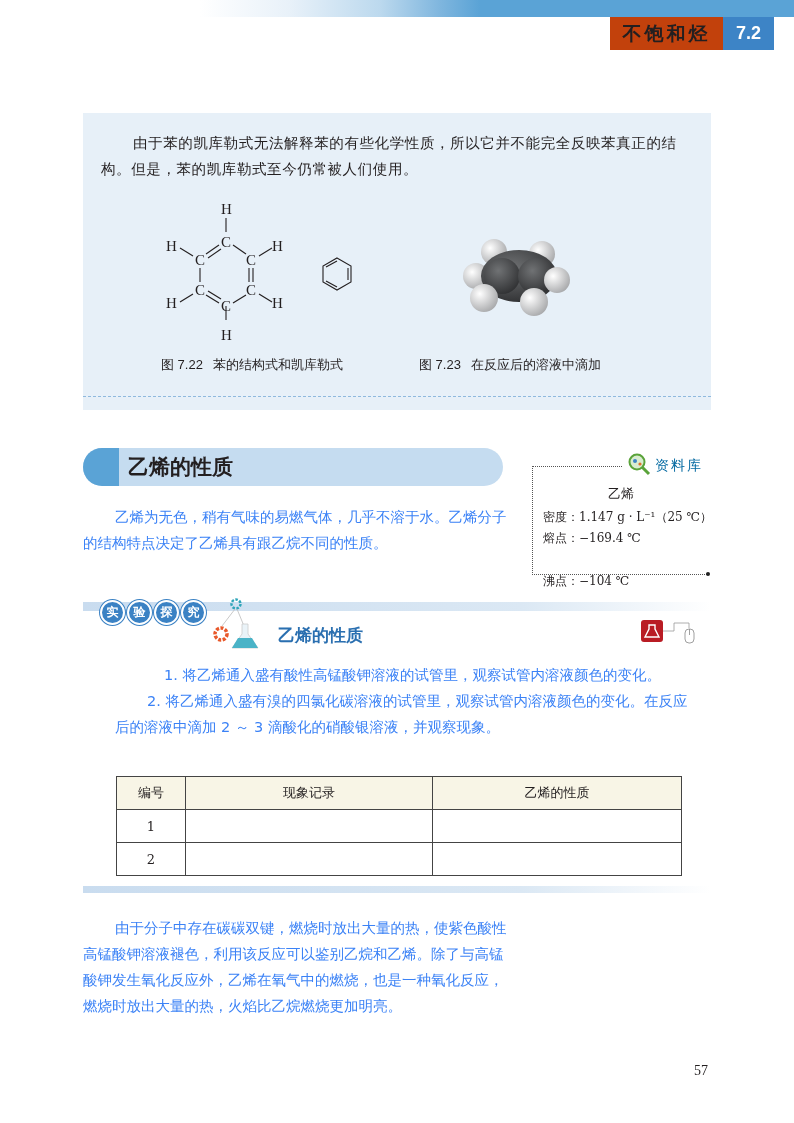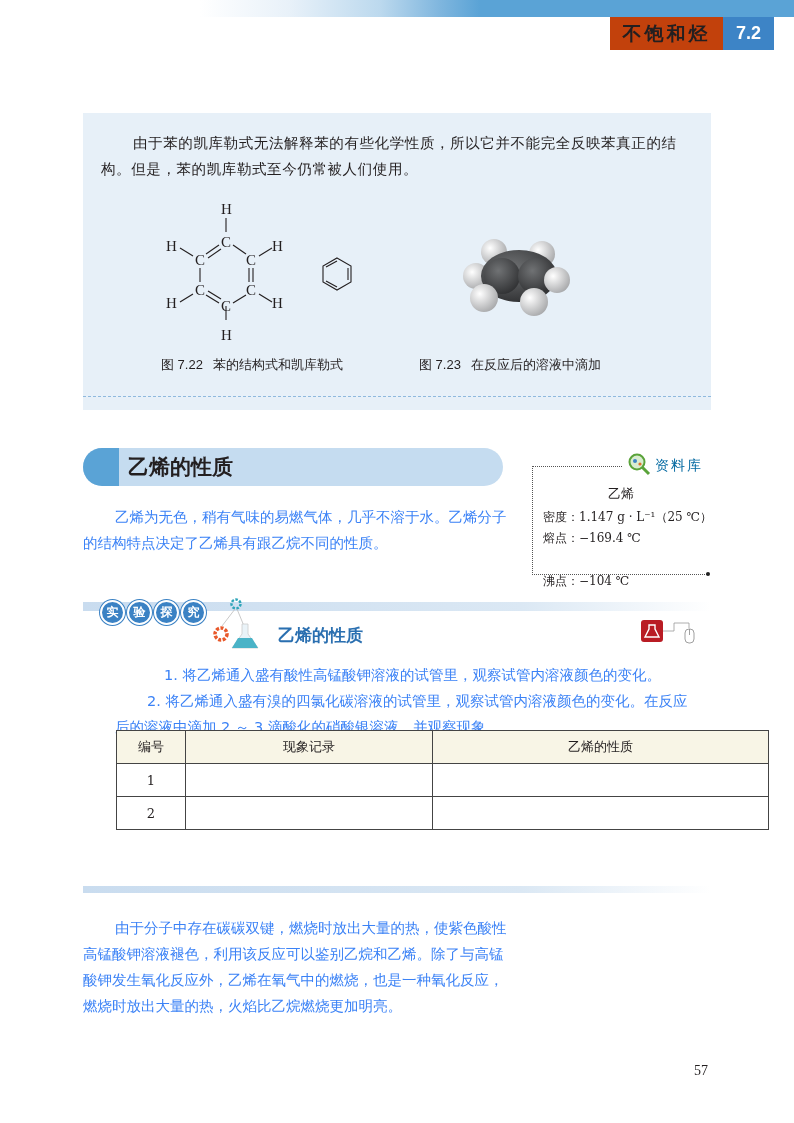--- a/index.html
+++ b/index.html
@@ -175,21 +175,21 @@
   <rect x="0" y="0" width="22" height="22" rx="3" fill="#b91c24"></rect>
   <path d="M8 5 L14 5 L14 9 L18 17 L4 17 L8 9 Z" fill="none" stroke="#fff" stroke-width="1.4"></path>
   <path d="M22 11 L33 11 L33 3 L48 3 L48 8" fill="none" stroke="#999" stroke-width="0.8"></path>
   <rect x="44" y="9" width="9" height="14" rx="4" fill="none" stroke="#888" stroke-width="0.8"></rect>
   <line x1="48.5" y1="9" x2="48.5" y2="15" stroke="#888" stroke-width="0.8"></line>
 </svg>
 
 <div class="abs body-text" style="left:132px;top:662px;width:580px;text-indent:32px;">1. 将乙烯通入盛有酸性高锰酸钾溶液的试管里，观察试管内溶液颜色的变化。</div>
 <div class="abs body-text" style="left:115px;top:688px;width:575px;text-indent:32px;">2. 将乙烯通入盛有溴的四氯化碳溶液的试管里，观察试管内溶液颜色的变化。在反应后的溶液中滴加 2 ～ 3 滴酸化的硝酸银溶液，并观察现象。</div>
 
-<table class="abs record" style="left:116px;top:730px;width:653px;">
+<table class="abs record" style="left:116px;top:776px;width:566px;">
   <thead>
     <tr>
       <th style="width:68px;">编号</th>
       <th style="width:246px;">现象记录</th>
       <th>乙烯的性质</th>
     </tr>
   </thead>
   <tbody>
     <tr>
       <td>1</td>

